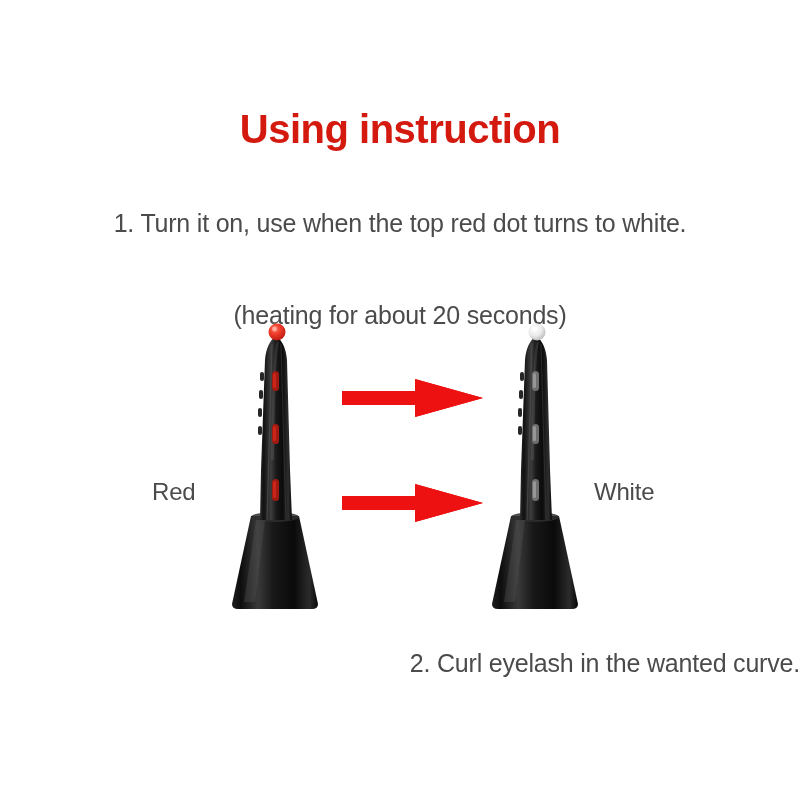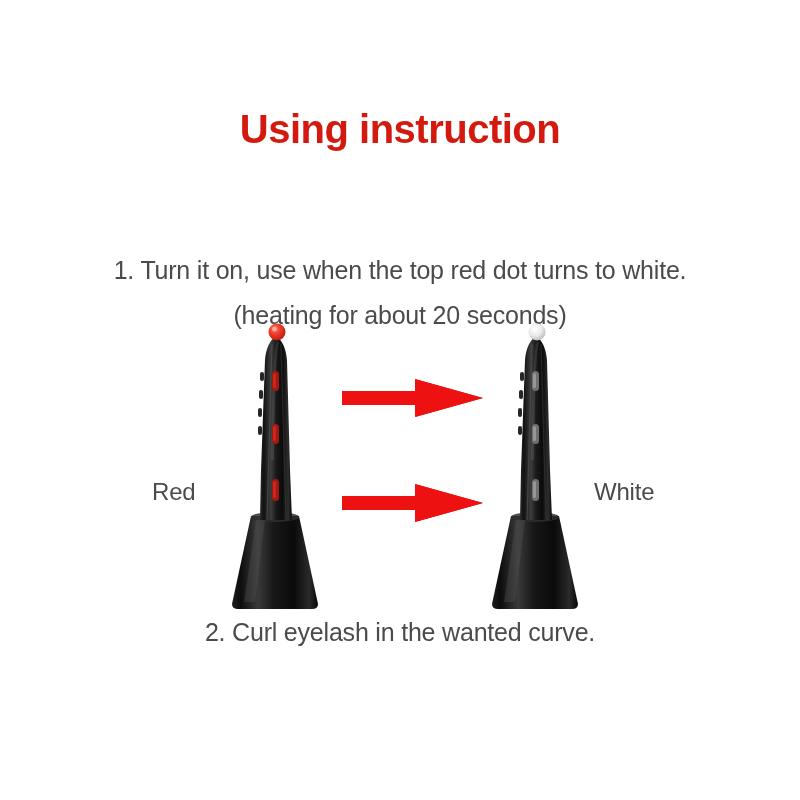--- a/index.html
+++ b/index.html
@@ -39,23 +39,23 @@
     position: absolute;
     width: 800px;
     left: 0;
     text-align: center;
     color: #4b4b4b;
     font-size: 25px;
     font-weight: 300;
     line-height: 34px;
     letter-spacing: -0.2px;
   }
-  .instr-1 { top: 206px; margin-top: 47px; }
+  .instr-1 { top: 206px; }
   .instr-2 { top: 250px; margin-top: 48px; }
-  .instr-3 { top: 615px; }
+  .instr-3 { top: 646px; text-align: right; }
 
   
   .side-label {
     position: absolute;
     color: #4b4b4b;
     font-size: 24px;
     font-weight: 300;
     line-height: 28px;
     letter-spacing: -0.2px;
   }

